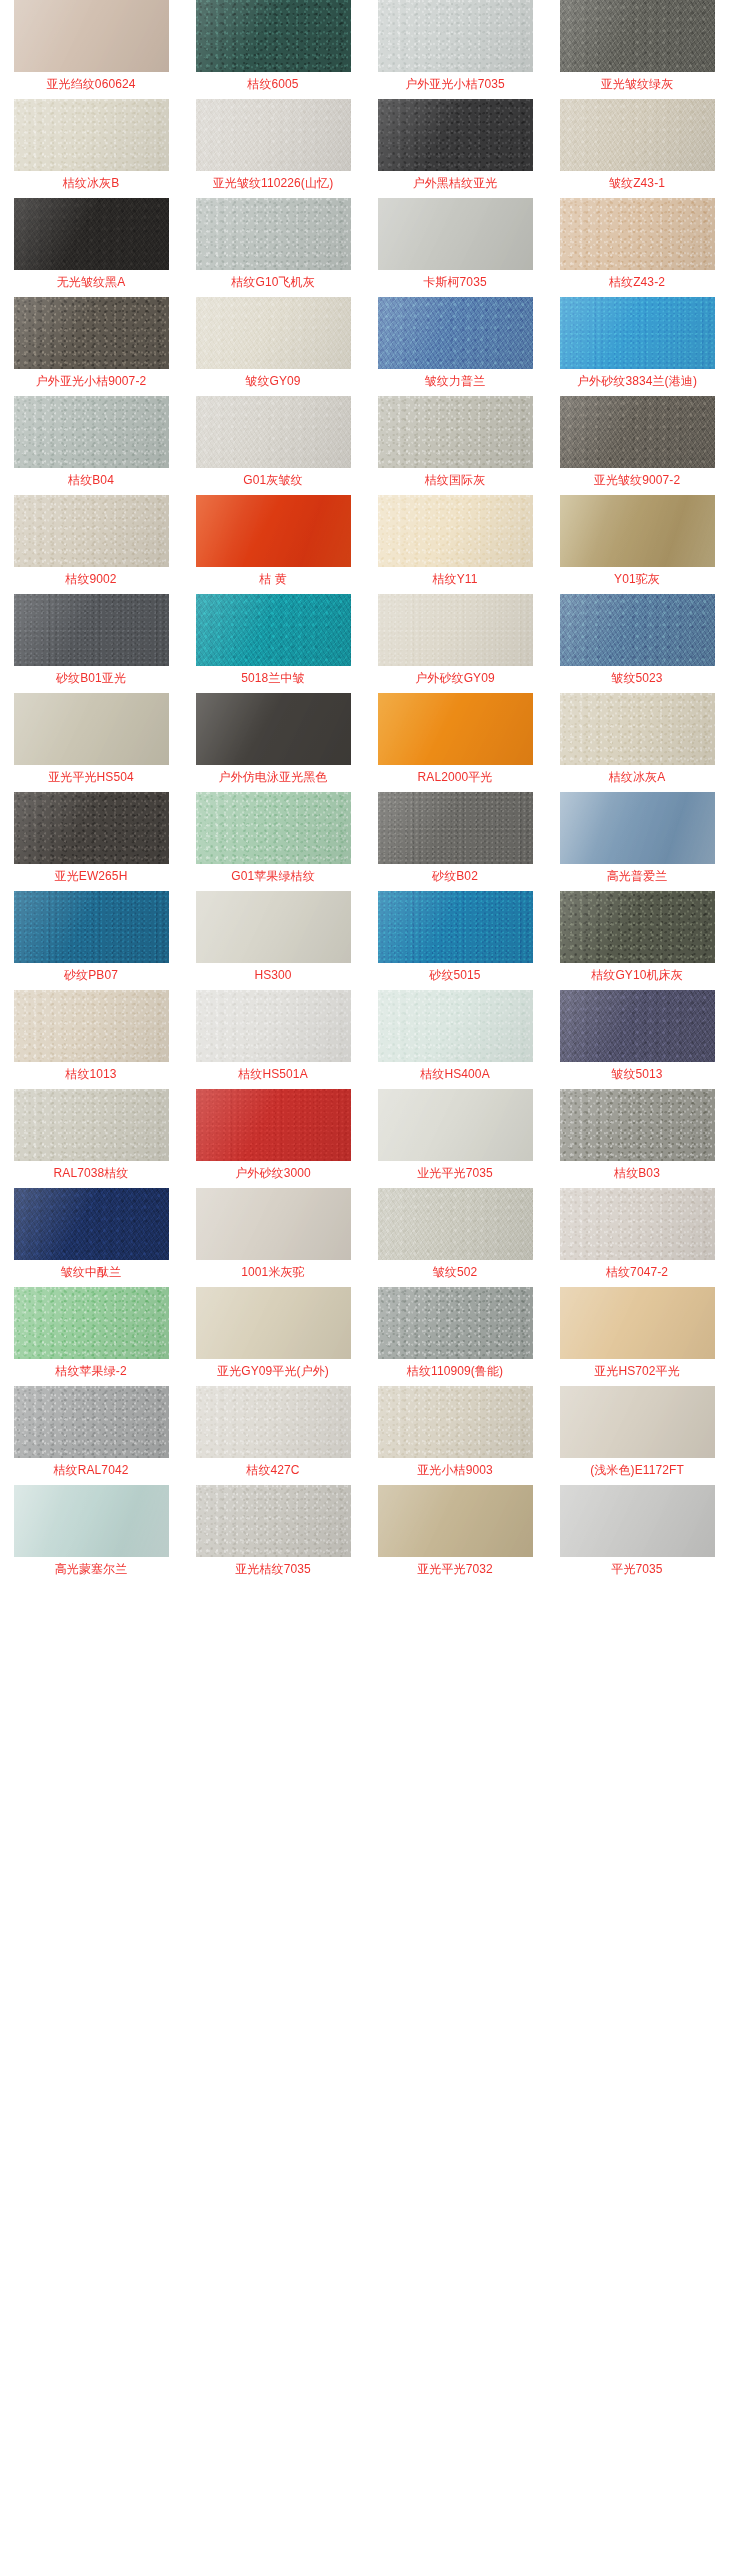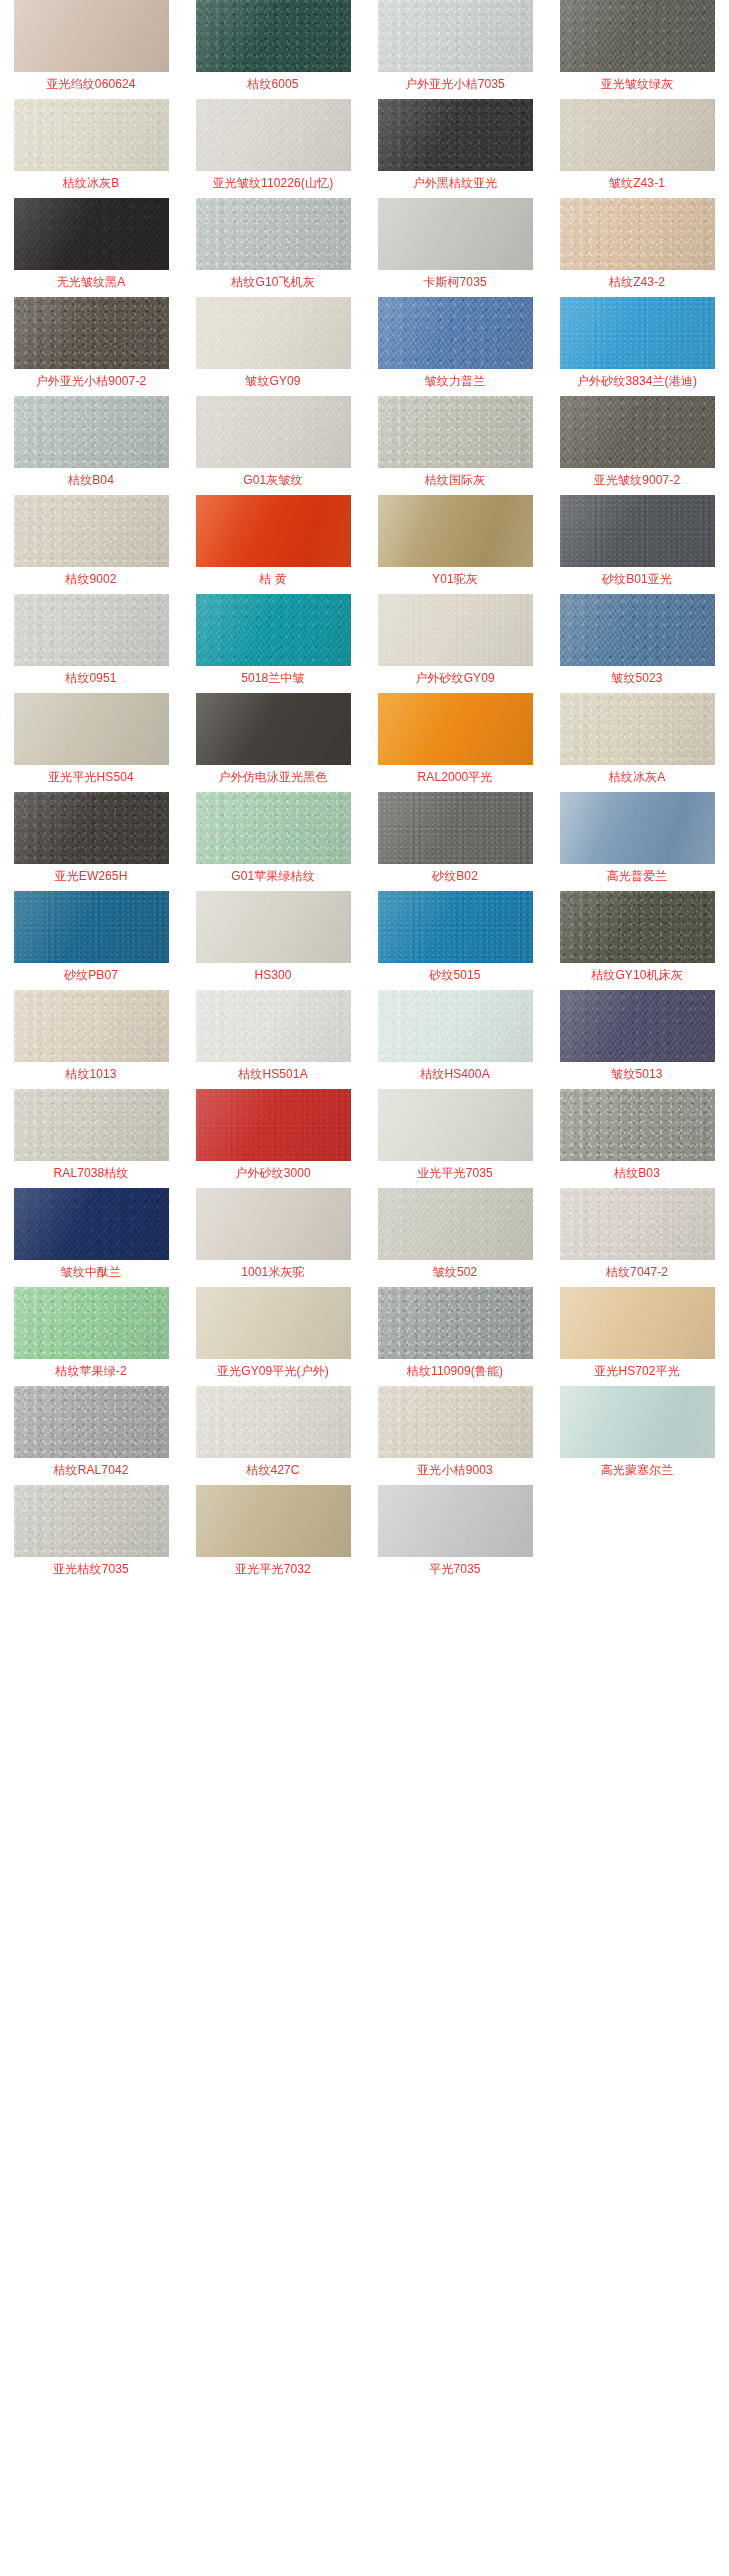--- a/index.html
+++ b/index.html
@@ -259,41 +259,41 @@
         <div class="swatch-label">桔纹9002</div>
       </div>
       <div class="swatch-cell">
         <div class="swatch-chip" style="background: rgb(221, 60, 18);">
           <div class="tex tex-gloss"></div>
           <div class="sheen"></div>
         </div>
         <div class="swatch-label">桔 黄</div>
       </div>
       <div class="swatch-cell">
+        <div class="swatch-chip" style="background: rgb(240, 227, 200);">
+          <div class="tex tex-ju"></div>
+          <div class="sheen"></div>
+        </div>
+        <div class="swatch-label">桔纹Y11</div>
+      </div>
+      <div class="swatch-cell">
         <div class="swatch-chip" style="background: rgb(179, 159, 112);">
           <div class="tex tex-gloss"></div>
           <div class="sheen"></div>
         </div>
         <div class="swatch-label">Y01驼灰</div>
       </div>
       <div class="swatch-cell">
         <div class="swatch-chip" style="background: rgb(85, 88, 92);">
           <div class="tex tex-sha"></div>
           <div class="sheen"></div>
         </div>
         <div class="swatch-label">砂纹B01亚光</div>
       </div>
       <div class="swatch-cell">
-        <div class="swatch-chip" style="background: rgb(205, 208, 203);">
-          <div class="tex tex-ju"></div>
-          <div class="sheen"></div>
-        </div>
-        <div class="swatch-label">桔纹0951</div>
-      </div>
-      <div class="swatch-cell">
         <div class="swatch-chip" style="background: rgb(24, 154, 166);">
           <div class="tex tex-zhou"></div>
           <div class="sheen"></div>
         </div>
         <div class="swatch-label">5018兰中皱</div>
       </div>
       <div class="swatch-cell">
         <div class="swatch-chip" style="background: rgb(222, 217, 204);">
           <div class="tex tex-sha"></div>
           <div class="sheen"></div>
@@ -516,20 +516,27 @@
           <div class="sheen"></div>
         </div>
         <div class="swatch-label">桔纹427C</div>
       </div>
       <div class="swatch-cell">
         <div class="swatch-chip" style="background: rgb(217, 211, 196);">
           <div class="tex tex-ju"></div>
           <div class="sheen"></div>
         </div>
         <div class="swatch-label">亚光小桔9003</div>
+      </div>
+      <div class="swatch-cell">
+        <div class="swatch-chip" style="background: rgb(216, 209, 196);">
+          <div class="tex tex-flat"></div>
+          <div class="sheen"></div>
+        </div>
+        <div class="swatch-label">(浅米色)E1172FT</div>
       </div>
       <div class="swatch-cell">
         <div class="swatch-chip" style="background: rgb(194, 216, 212);">
           <div class="tex tex-gloss"></div>
           <div class="sheen"></div>
         </div>
         <div class="swatch-label">高光蒙塞尔兰</div>
       </div>
       <div class="swatch-cell">
         <div class="swatch-chip" style="background: rgb(203, 201, 194);">

